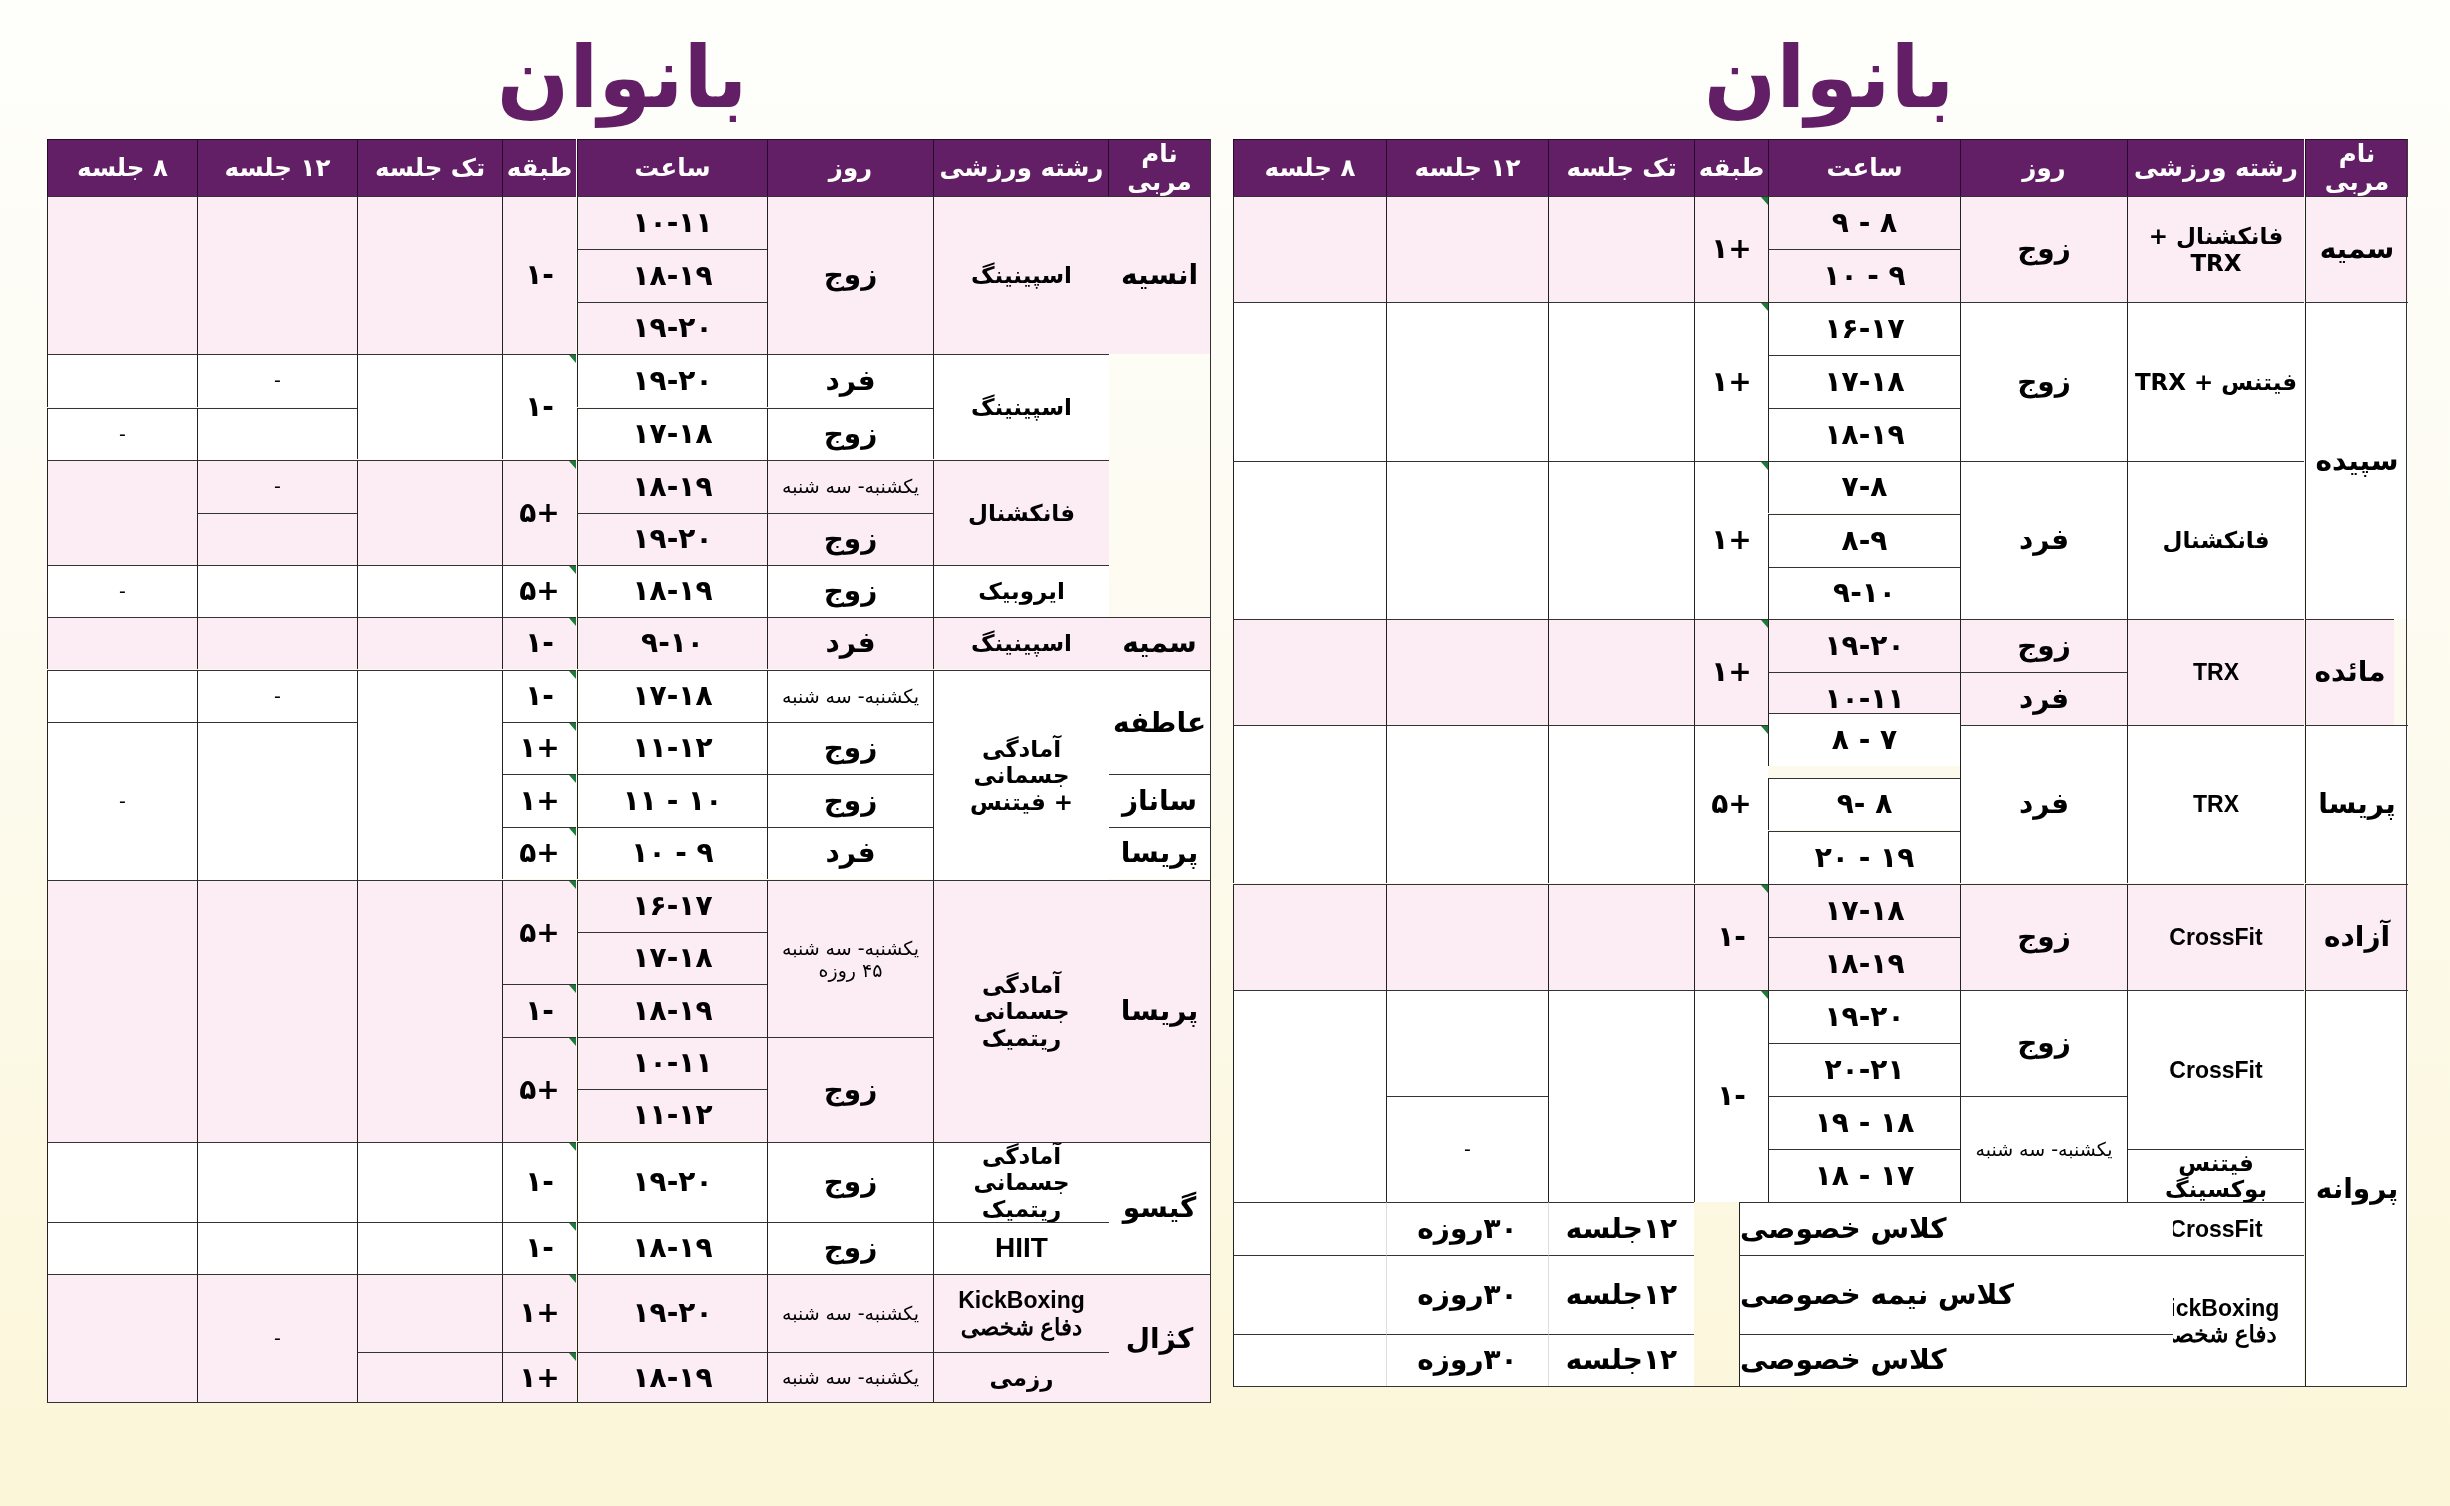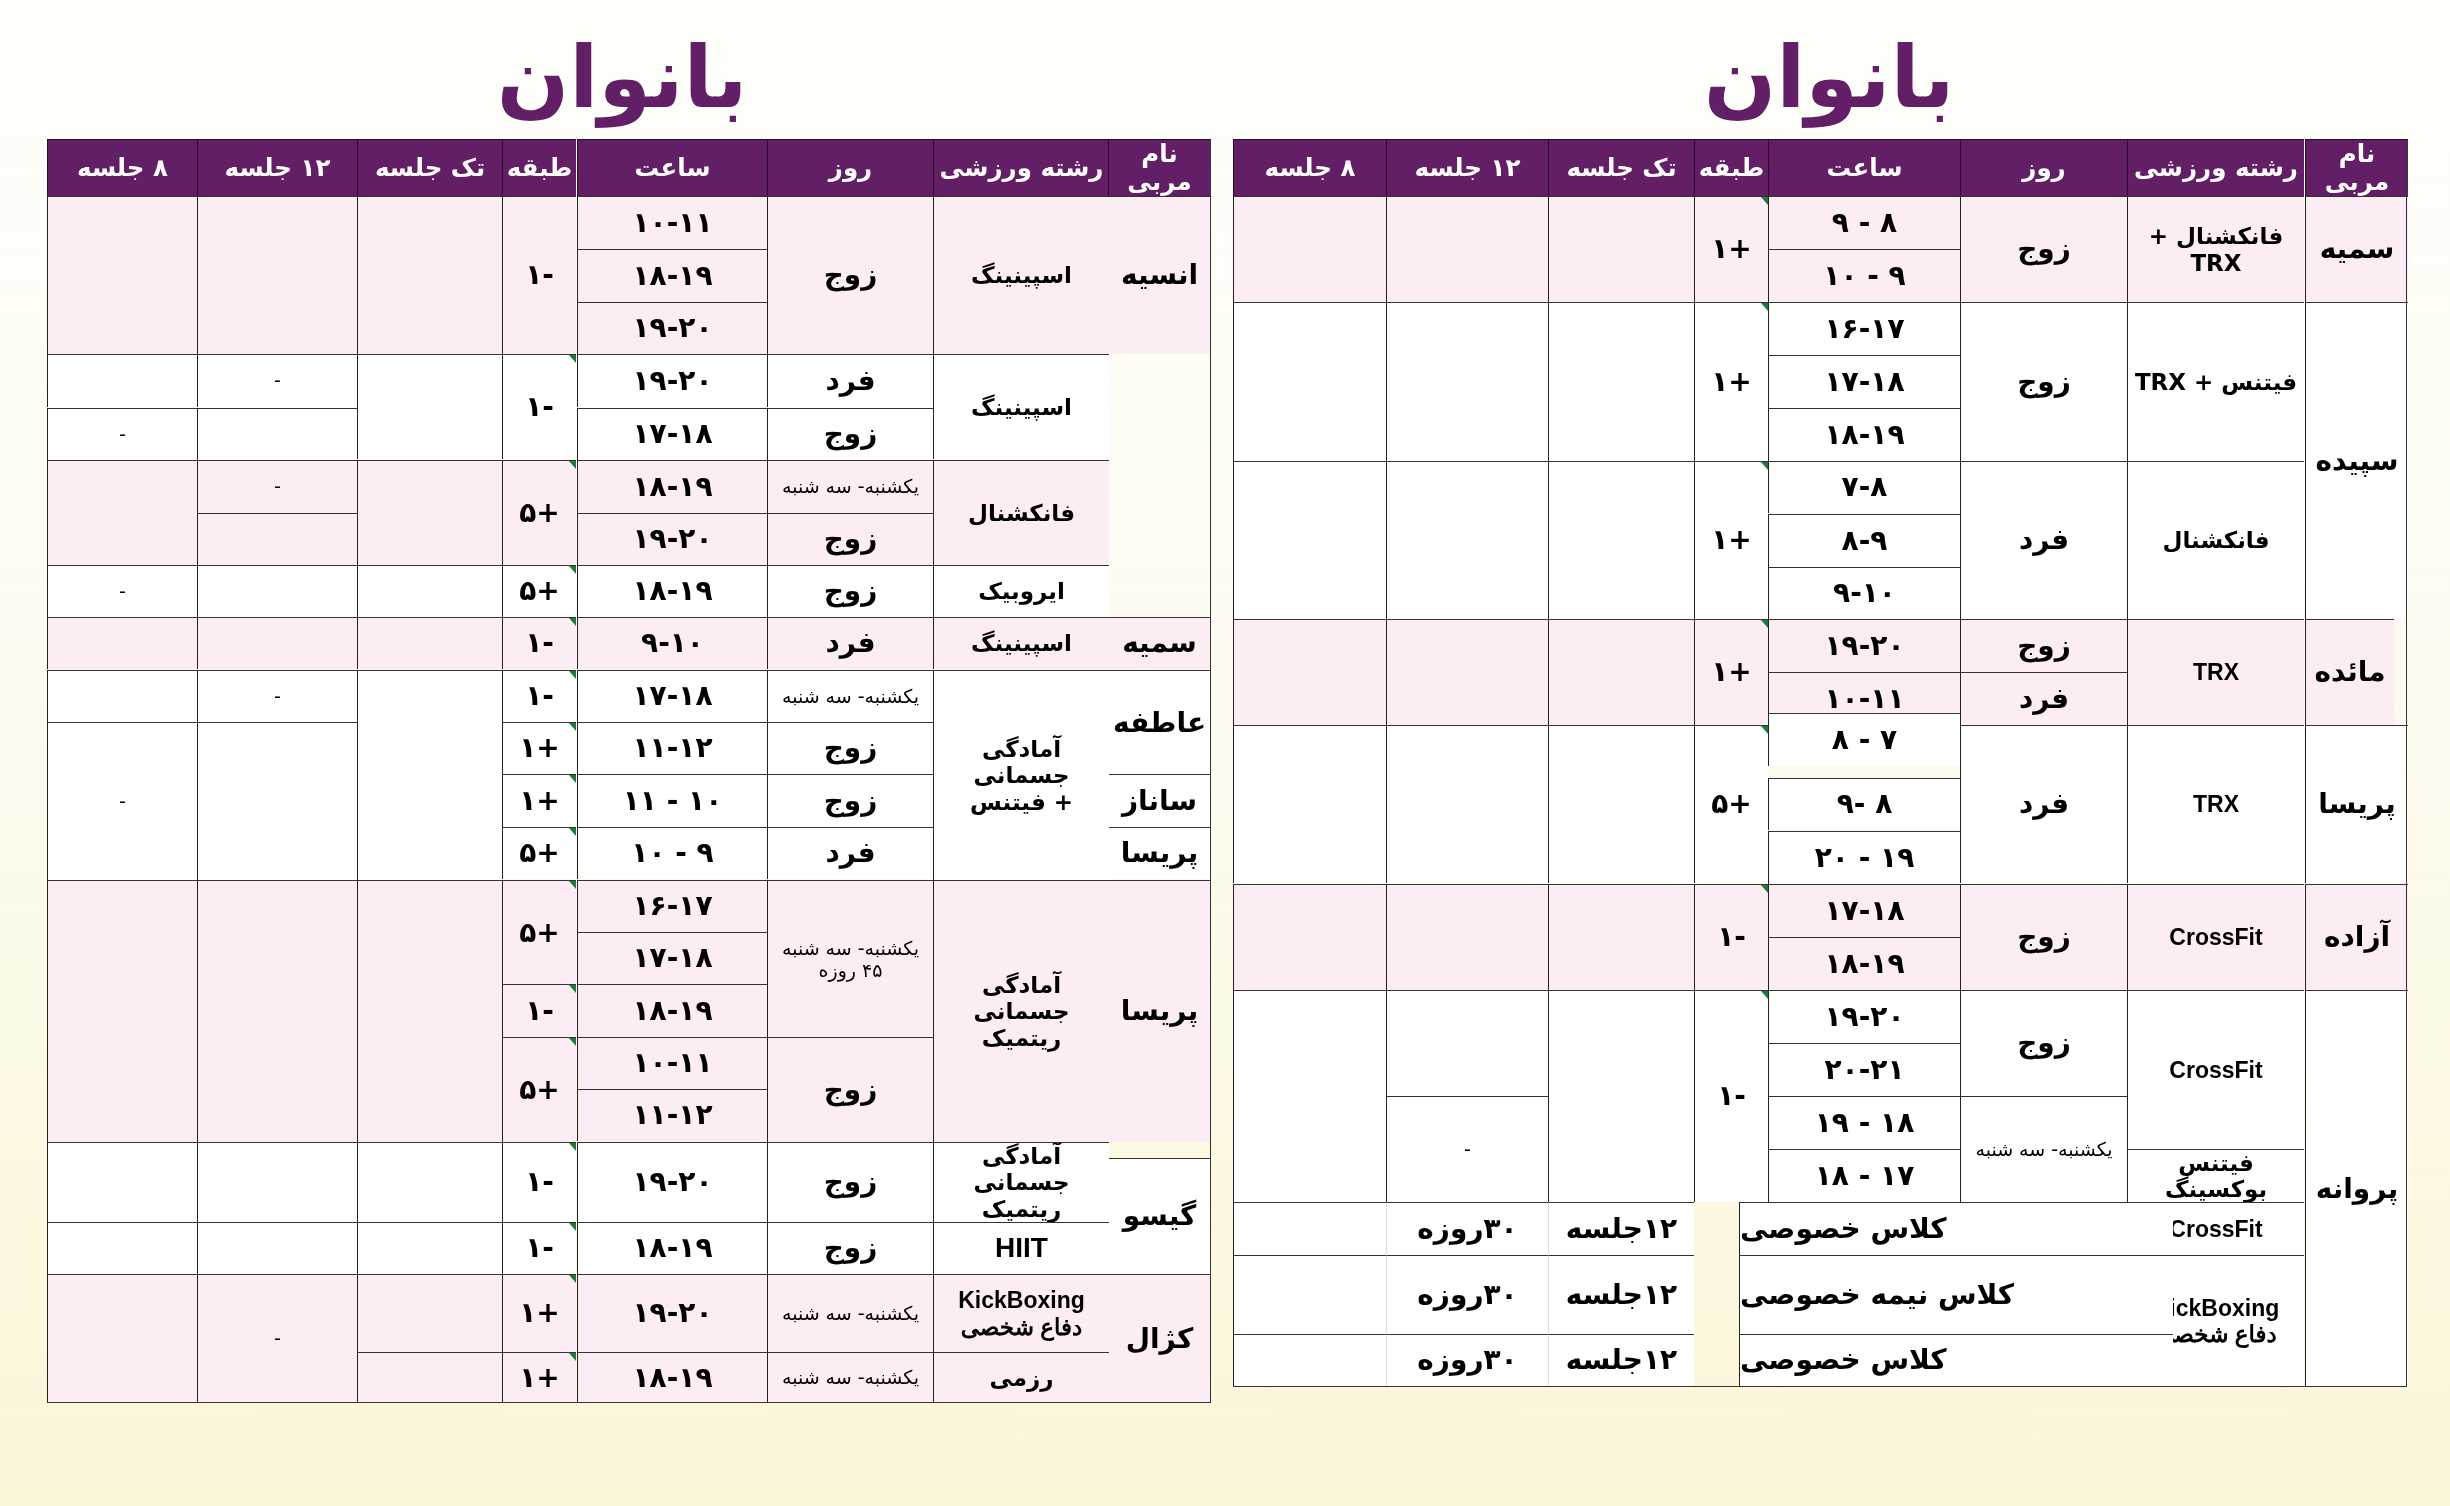--- a/index.html
+++ b/index.html
@@ -267,21 +267,21 @@
         <span>-۱</span>
         <span class="flag right"></span>
       </div>
       <div class="cell pink big" style="left: 502px; width: 74px; top: 1037px; height: 105px;">
         <span>+۵</span>
         <span class="flag right"></span>
       </div>
       <div class="cell pink" style="left: 357px; width: 145px; top: 880px; height: 262px;"></div>
       <div class="cell pink" style="left: 197px; width: 160px; top: 880px; height: 262px;"></div>
       <div class="cell pink" style="left: 47px; width: 150px; top: 880px; height: 262px;"></div>
-      <div class="cell white big" style="left: 1108px; width: 102px; top: 1142px; height: 116px; margin-top: 16px;">
+      <div class="cell white big" style="left: 1108px; width: 102px; top: 1142px; height: 132px;">
         <span>گیسو</span>
       </div>
       <div class="cell white med" style="left: 933px; width: 176px; top: 1142px; height: 80px;">
         <span>آمادگی جسمانی</span>
         <span>ریتمیک</span>
       </div>
       <div class="cell white big latin" style="left: 933px; width: 176px; top: 1222px; height: 52px;">
         <span>HIIT</span>
       </div>
       <div class="cell white big" style="left: 767px; width: 166px; top: 1142px; height: 80px;">

